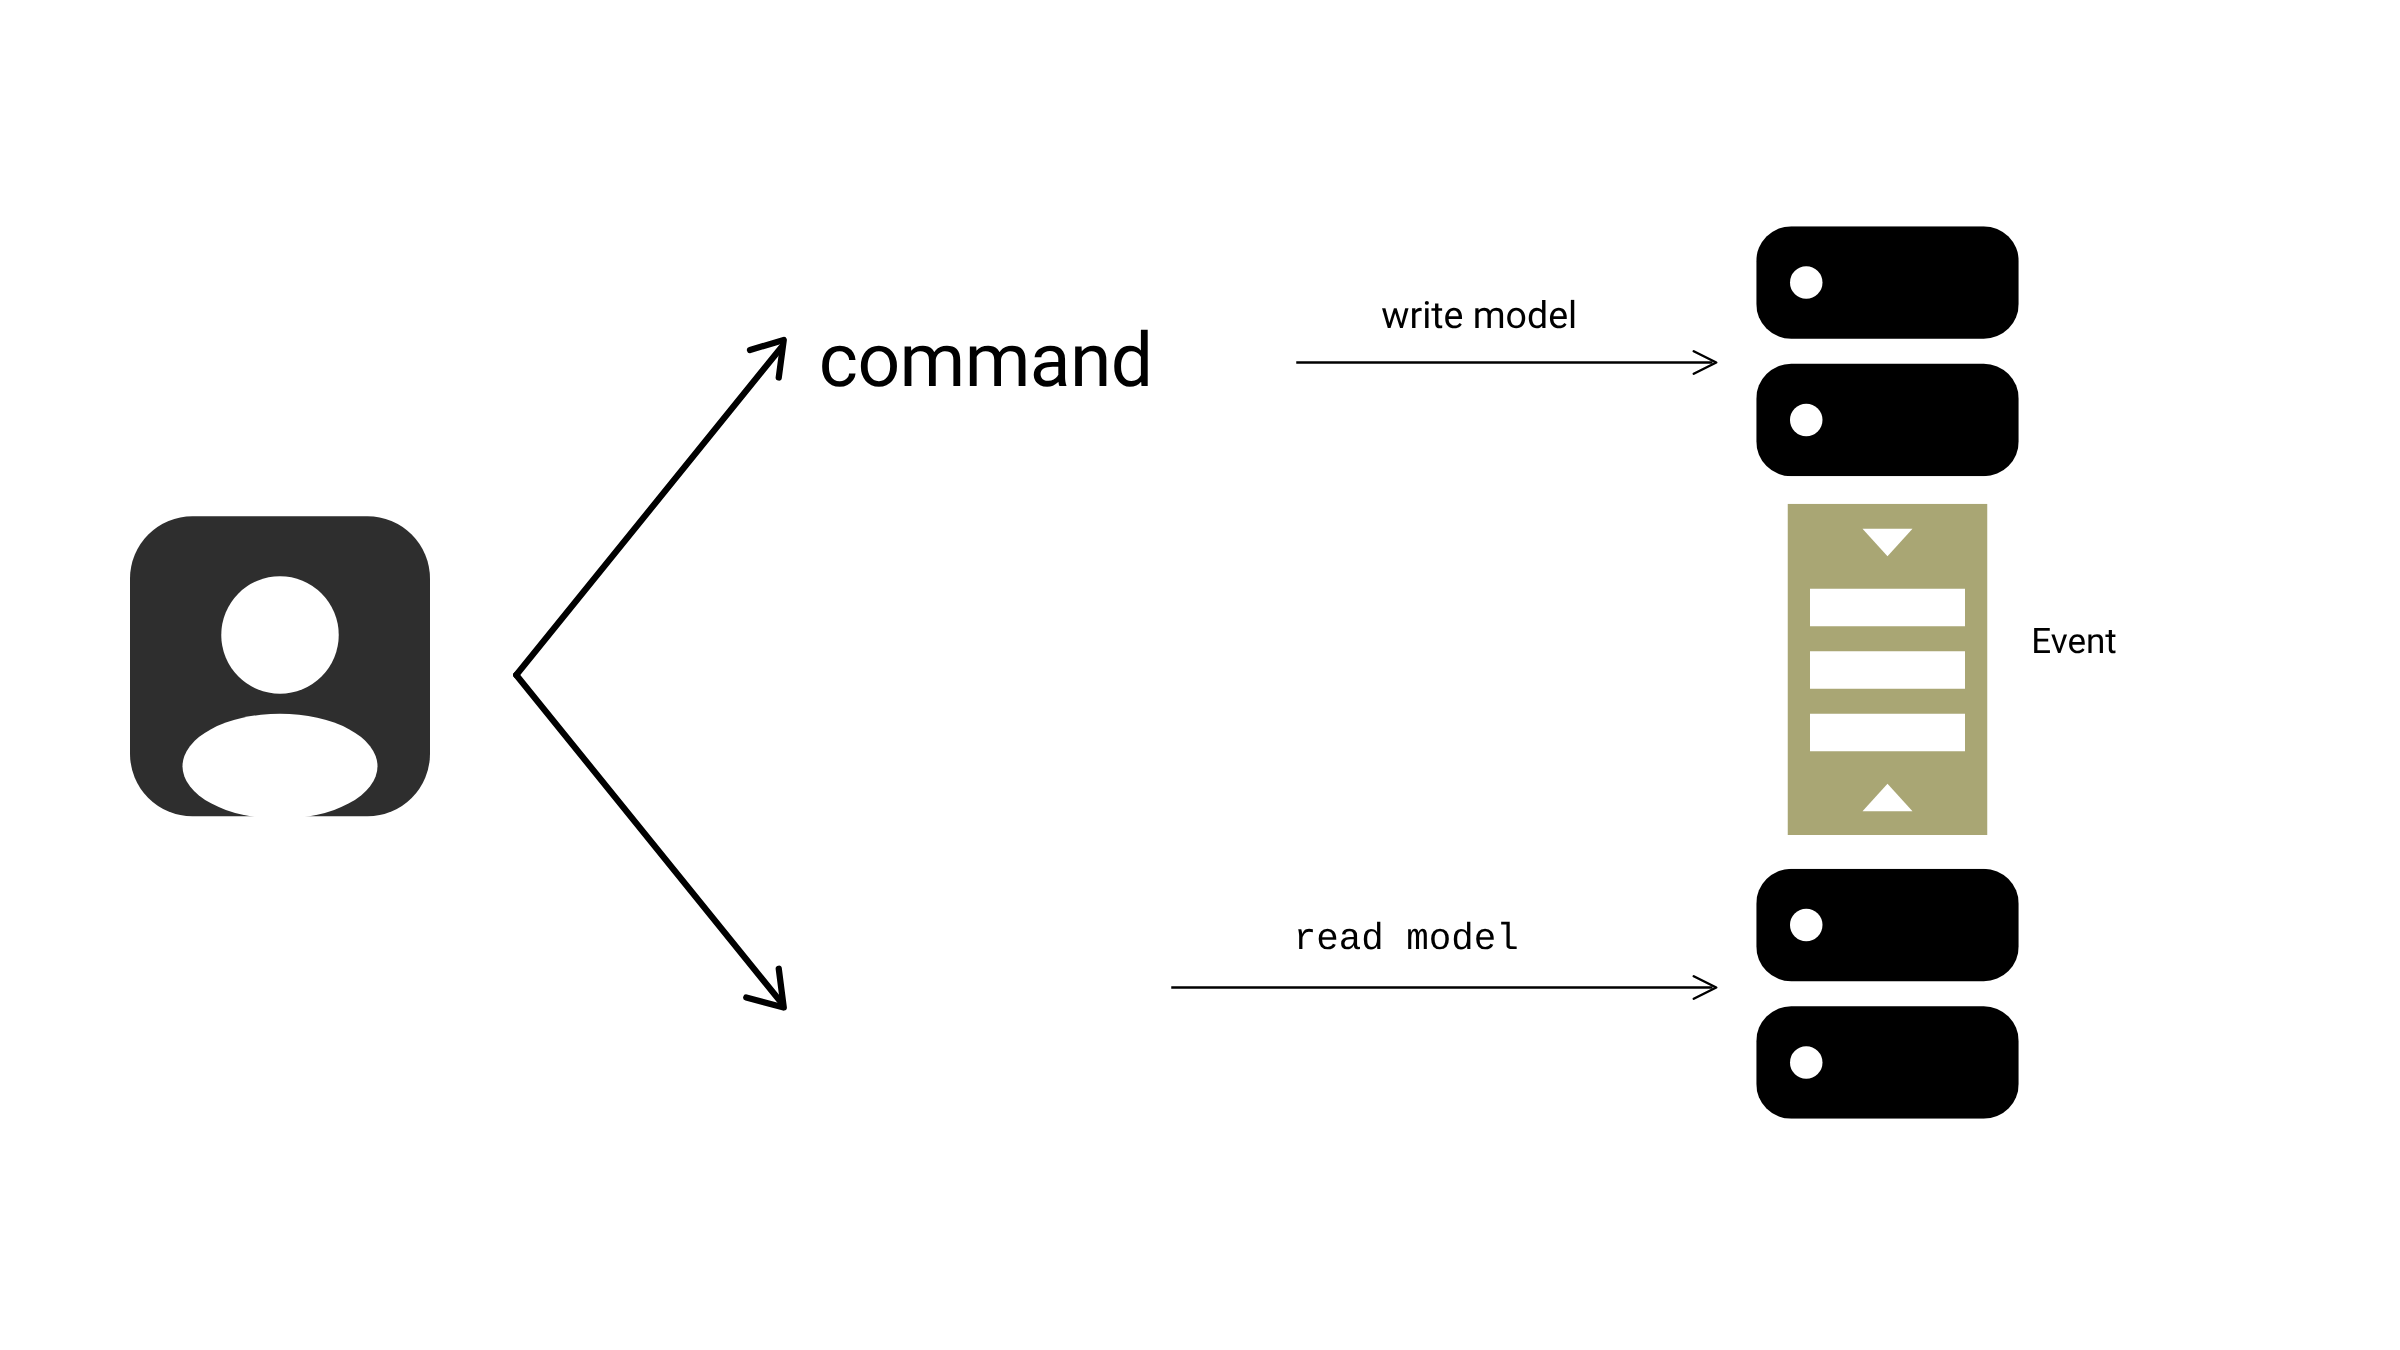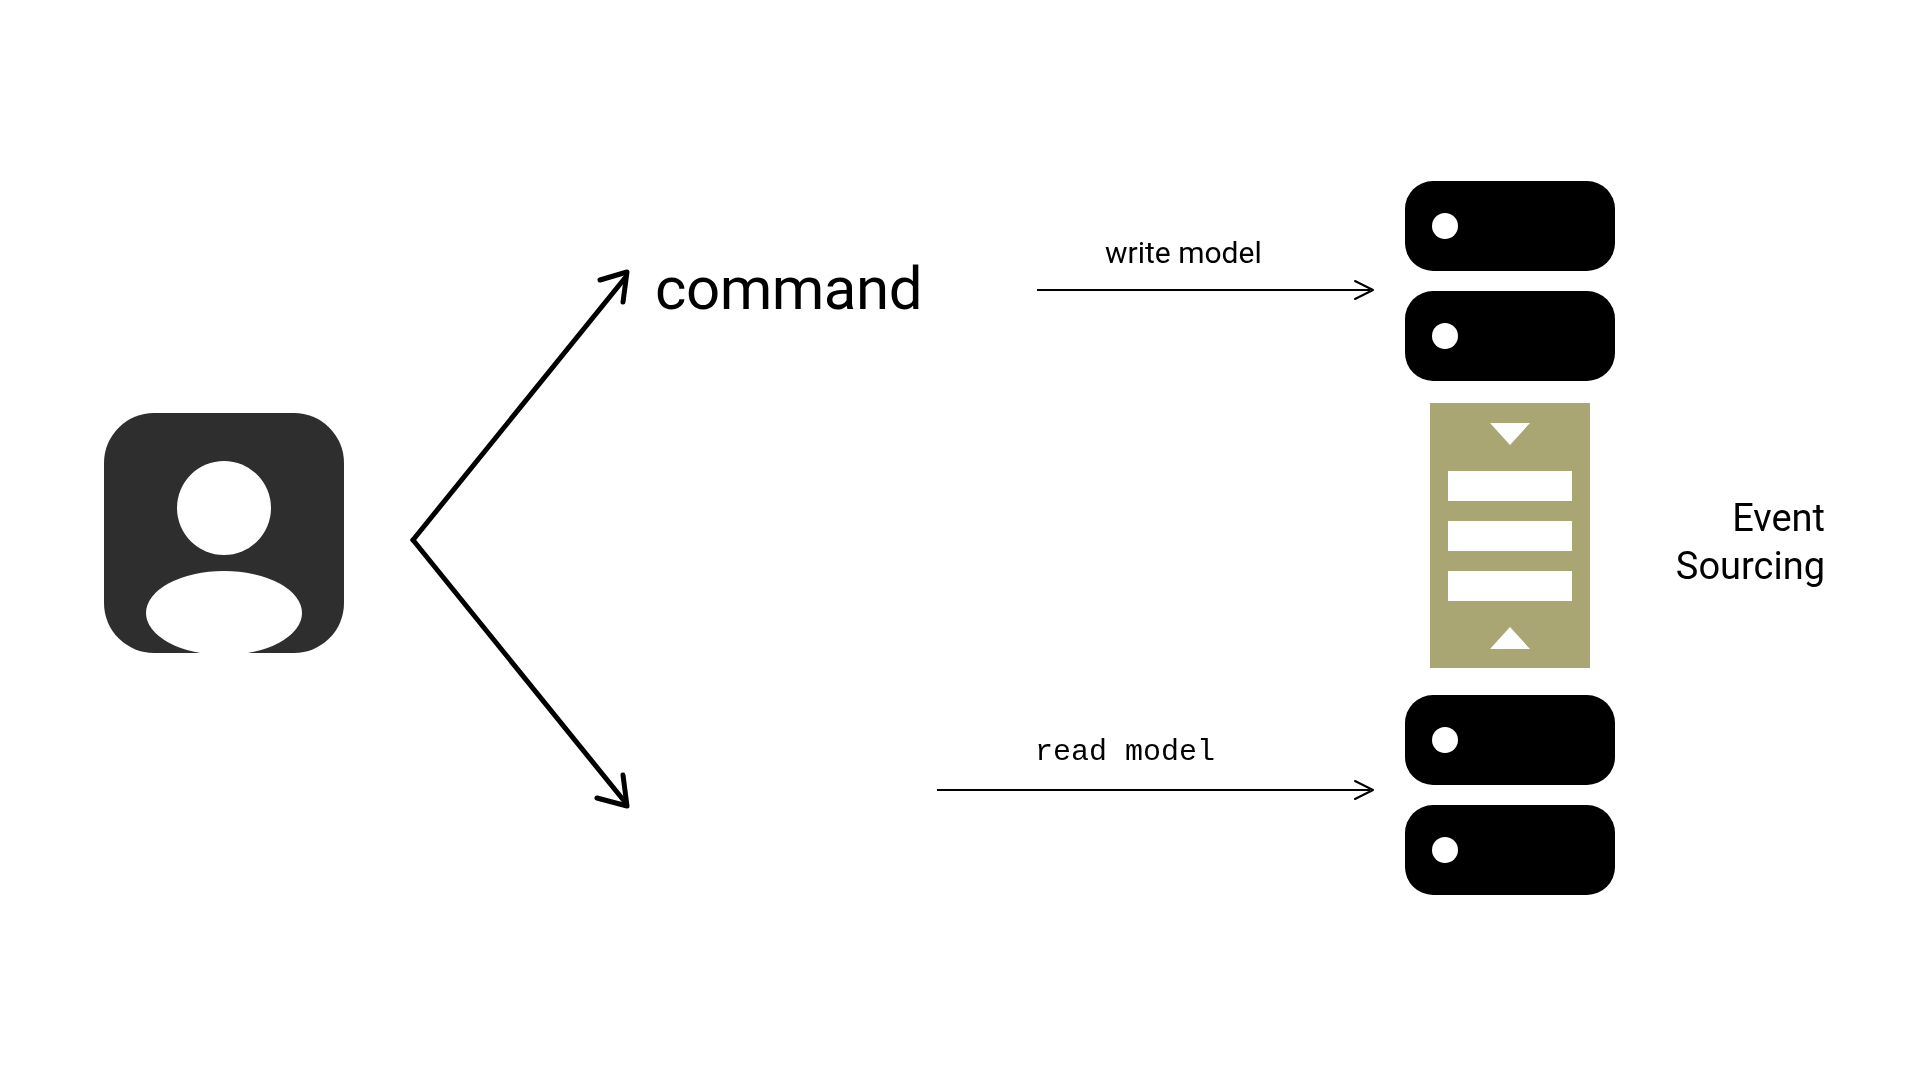--- a/index.html
+++ b/index.html
@@ -20,23 +20,23 @@
   .big-label {
     font-size: 60px;
     color: #000;
     letter-spacing: -0.5px;
   }
   .mid-label {
     font-size: 30px;
     color: #000;
   }
   .side-label {
-    font-size: 38px;
+    font-size: 28px;
     color: #000;
-    text-align: right;
+    text-align: left;
     line-height: 1.25;
   }
   svg { display: block; }
 </style>
 </head>
 <body>
 
 <div class="canvas">
 
   <div class="abs" style="left:94px; top:403px;">
@@ -101,16 +101,15 @@
       <polygon points="60,20 100,20 80,42" fill="#ffffff"></polygon>
       <rect x="18" y="68" width="124" height="30" fill="#ffffff"></rect>
       <rect x="18" y="118" width="124" height="30" fill="#ffffff"></rect>
       <rect x="18" y="168" width="124" height="30" fill="#ffffff"></rect>
       <polygon points="60,246 100,246 80,224" fill="#ffffff"></polygon>
     </svg>
   </div>
 
   <div class="abs side-label" style="left:1625px; top:495px; width:200px;">
     <div>Event</div>
-    <div>Sourcing</div>
   </div>
 
 </div>
 
 </body></html>

